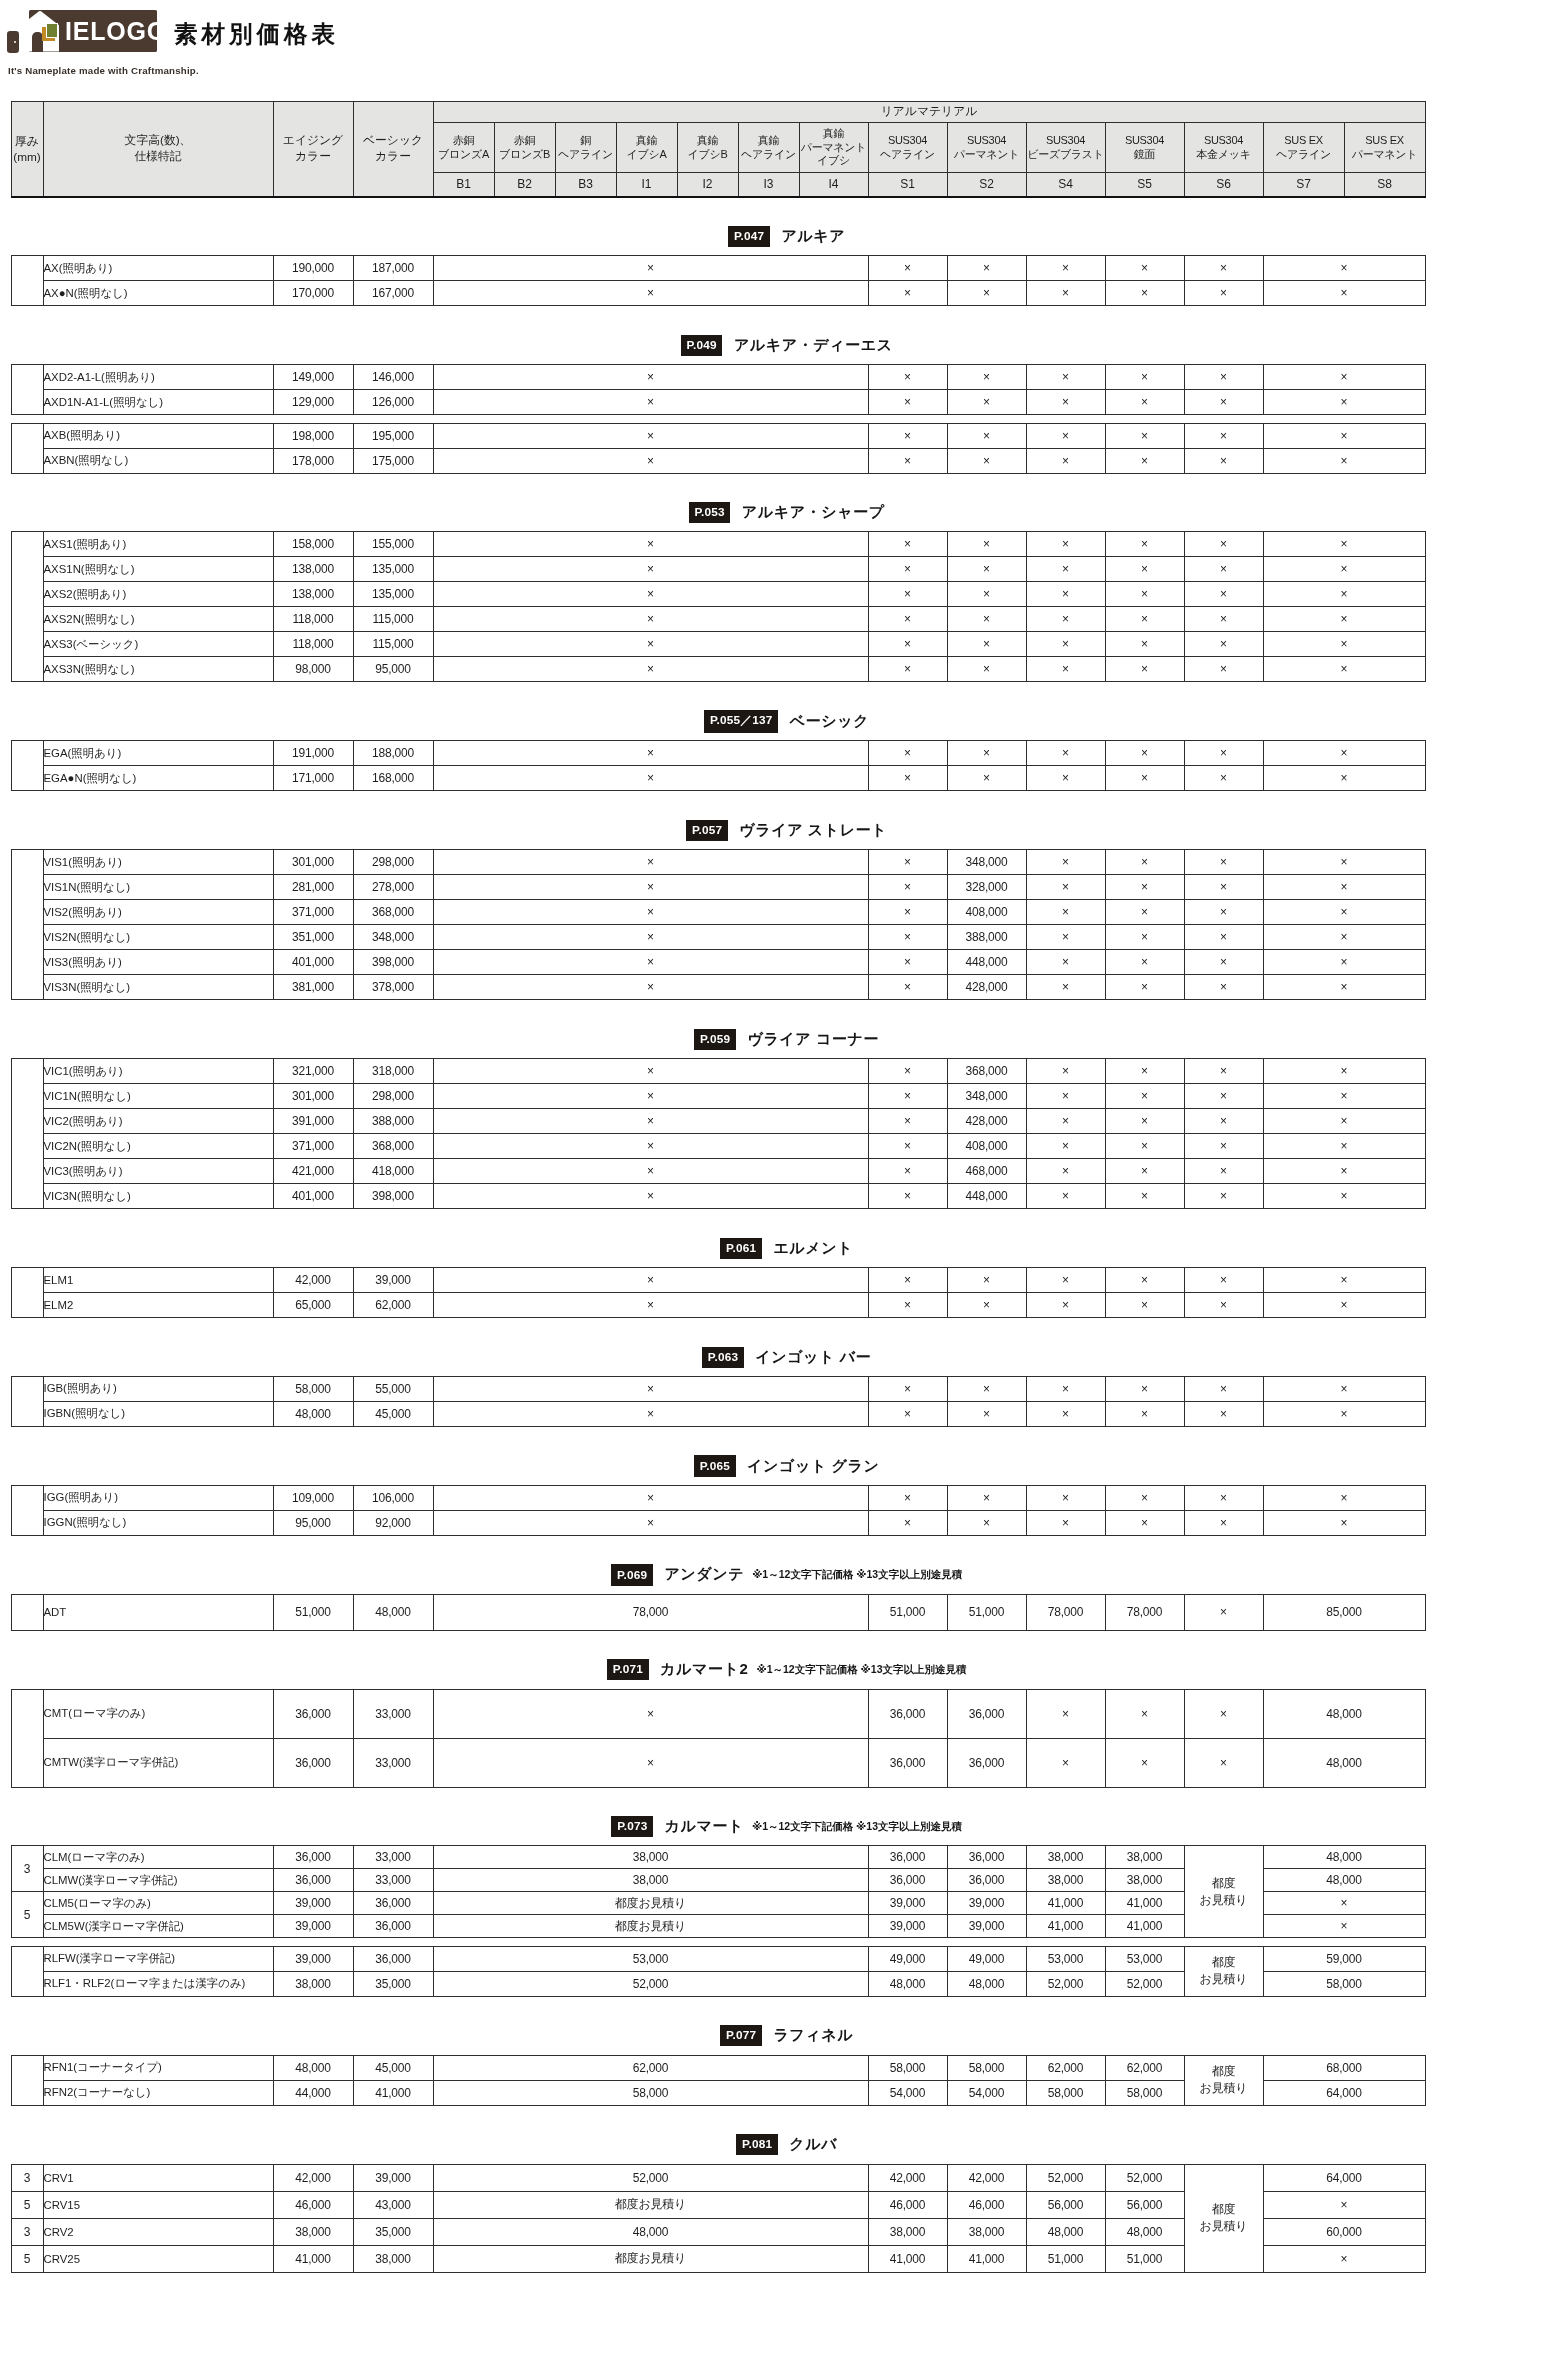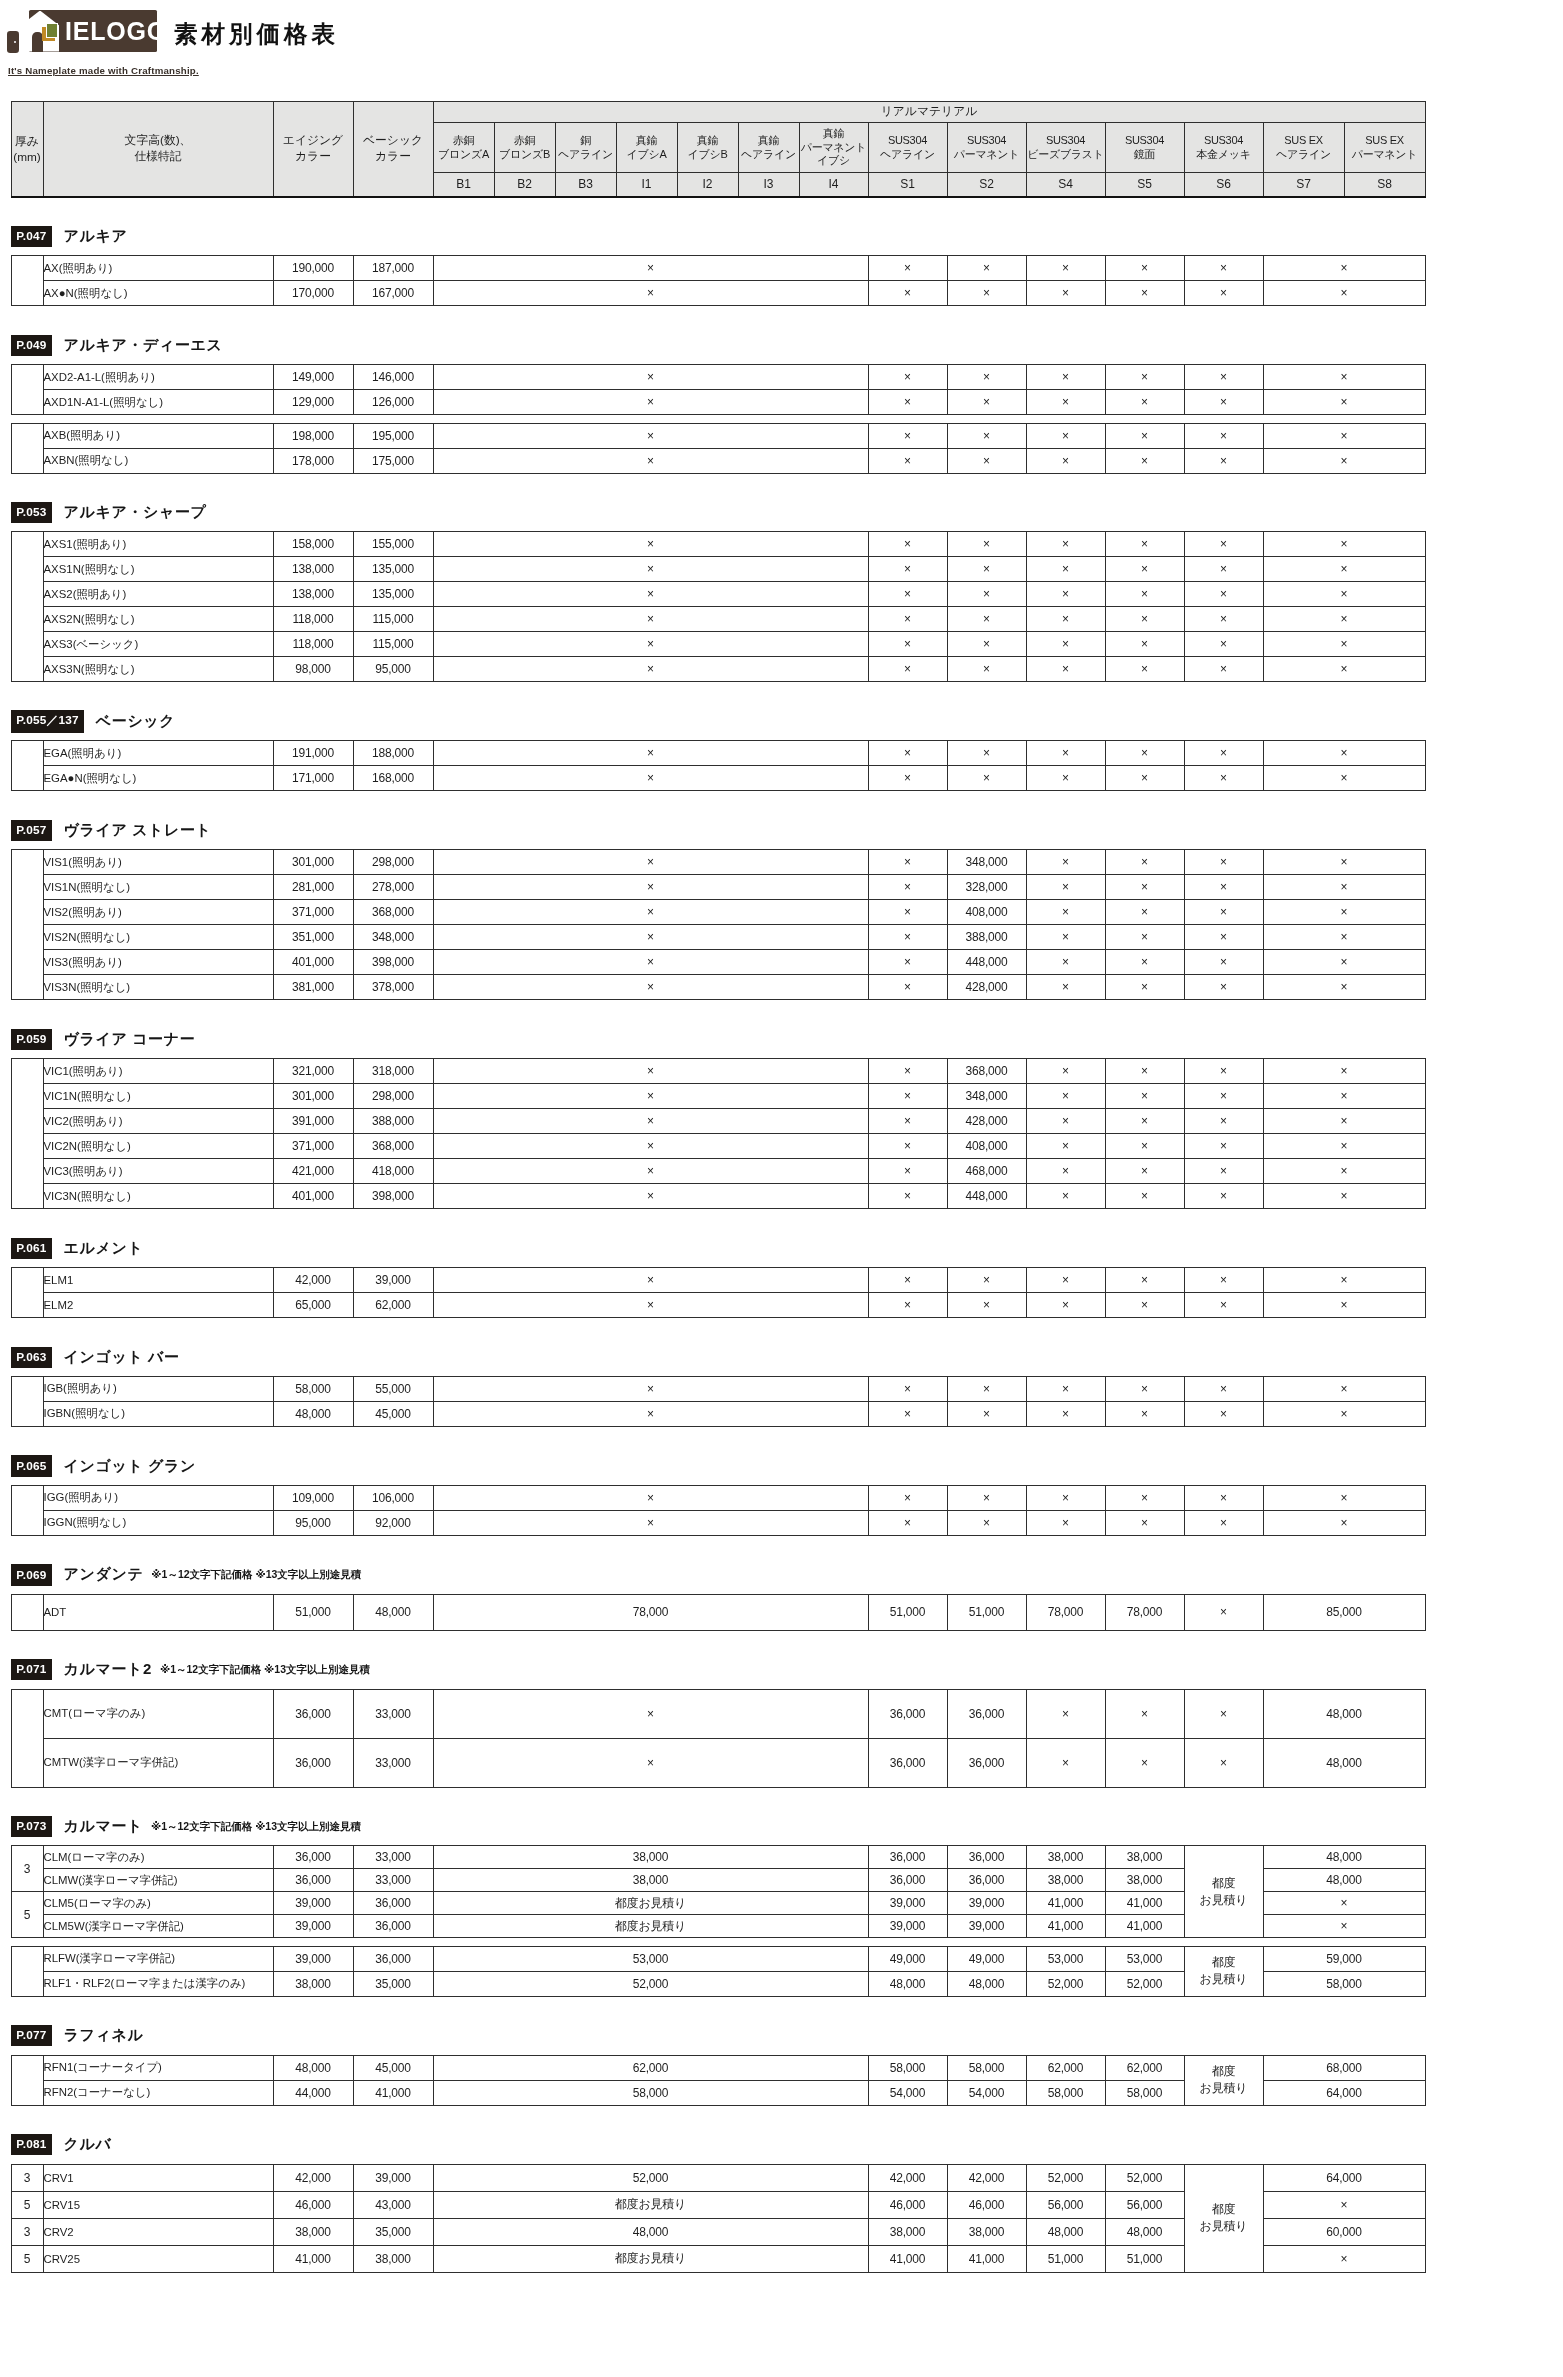--- a/index.html
+++ b/index.html
@@ -12,37 +12,37 @@
   .logo-box{position:absolute;left:29px;top:9.7px;width:128px;height:42px;background:#4a3a30;border-radius:1.6px;}
   .logo-text{position:absolute;left:36px;top:7.3px;font-size:25px;font-weight:bold;color:#ffffff;letter-spacing:0.8px;}
   .house{position:absolute;left:21px;top:10.5px;width:38px;height:41px;background:#ffffff;
          -webkit-clip-path:polygon(50% 0%,100% 36%,100% 100%,0 100%,0 36%);
          clip-path:polygon(50% 0%,100% 36%,100% 100%,0 100%,0 36%);}
   .house-door{position:absolute;left:32px;top:32px;width:10.5px;height:19.5px;background:#4a3a30;border-radius:4.9px 4.9px 0 0;}
   .sq-orange{position:absolute;left:42px;top:27px;width:13px;height:13.8px;background:#c18a25;}
   .sq-green{position:absolute;left:46px;top:23px;width:9.7px;height:13px;background:#6f8031;border:1.6px solid #ffffff;}
   .mini-door{position:absolute;left:6.5px;top:31px;width:12px;height:22px;background:#4a3a30;border-radius:3.2px;}
   .mini-door::after{content:"";position:absolute;right:2.4px;top:9.7px;width:2.4px;height:2.4px;background:#fff;border-radius:50%;}
-  .tagline{position:absolute;left:8px;top:65px;font-size:9.7px;font-weight:600;color:#39302a;letter-spacing:0.2px;text-decoration:underline;}
+  .tagline{position:absolute;left:8px;top:65px;font-size:9.7px;font-weight:600;color:#39302a;letter-spacing:0.2px;}
   .page-title{position:absolute;left:174px;top:18px;margin:0;font-size:23.5px;font-weight:bold;letter-spacing:4px;color:#111;}
   
   table.grid{border-collapse:collapse;table-layout:fixed;margin-left:10.5px;}
   table.grid td{border:0.8px solid #2e2e2e;vertical-align:middle;overflow:hidden;padding:0;}
   .pre{white-space:pre-line;}
   .num{font-size:12px;text-align:center;letter-spacing:-0.2px;}
   .nm{font-size:11.4px;text-align:left;padding-left:8px;white-space:nowrap;}
   .th{font-size:12px;text-align:center;}
   
   table.head{margin-top:20px;border-bottom:2.4px solid #111;}
   table.head td{background:#e4e4e3;text-align:center;}
   tr.hr1{height:21px;} tr.hr1 td{font-size:11.8px;}
   tr.hr2{height:50px;} tr.hr2 td{font-size:11px;line-height:1.22;letter-spacing:-0.3px;}
   tr.hr3{height:24px;} tr.hr3 td{font-size:12px;}
   
-  .sec-head{margin:27.6px 0 0 10.5px;height:23px;display:flex;align-items:center;}
+  .sec-head{margin:27.6px 0 0 10.5px;height:23px;display:flex;align-items:center;justify-content:center;}
   .badge{background:#1c1713;color:#ffffff;font-weight:bold;font-size:11.8px;padding:3.2px 5.7px 4px 5.7px;letter-spacing:0.2px;}
   .sec-title{font-size:15px;font-weight:bold;margin-left:11.4px;letter-spacing:0.6px;color:#161616;}
   .sec-note{font-size:10.5px;font-weight:bold;margin-left:8px;color:#161616;}
   table.sec-table{margin-top:7.3px;border-top:0.8px solid #2e2e2e;border-bottom:1.6px solid #151515;}
 </style>
 </head>
 <body>
 
 <div class="page">
   <div class="brand">

